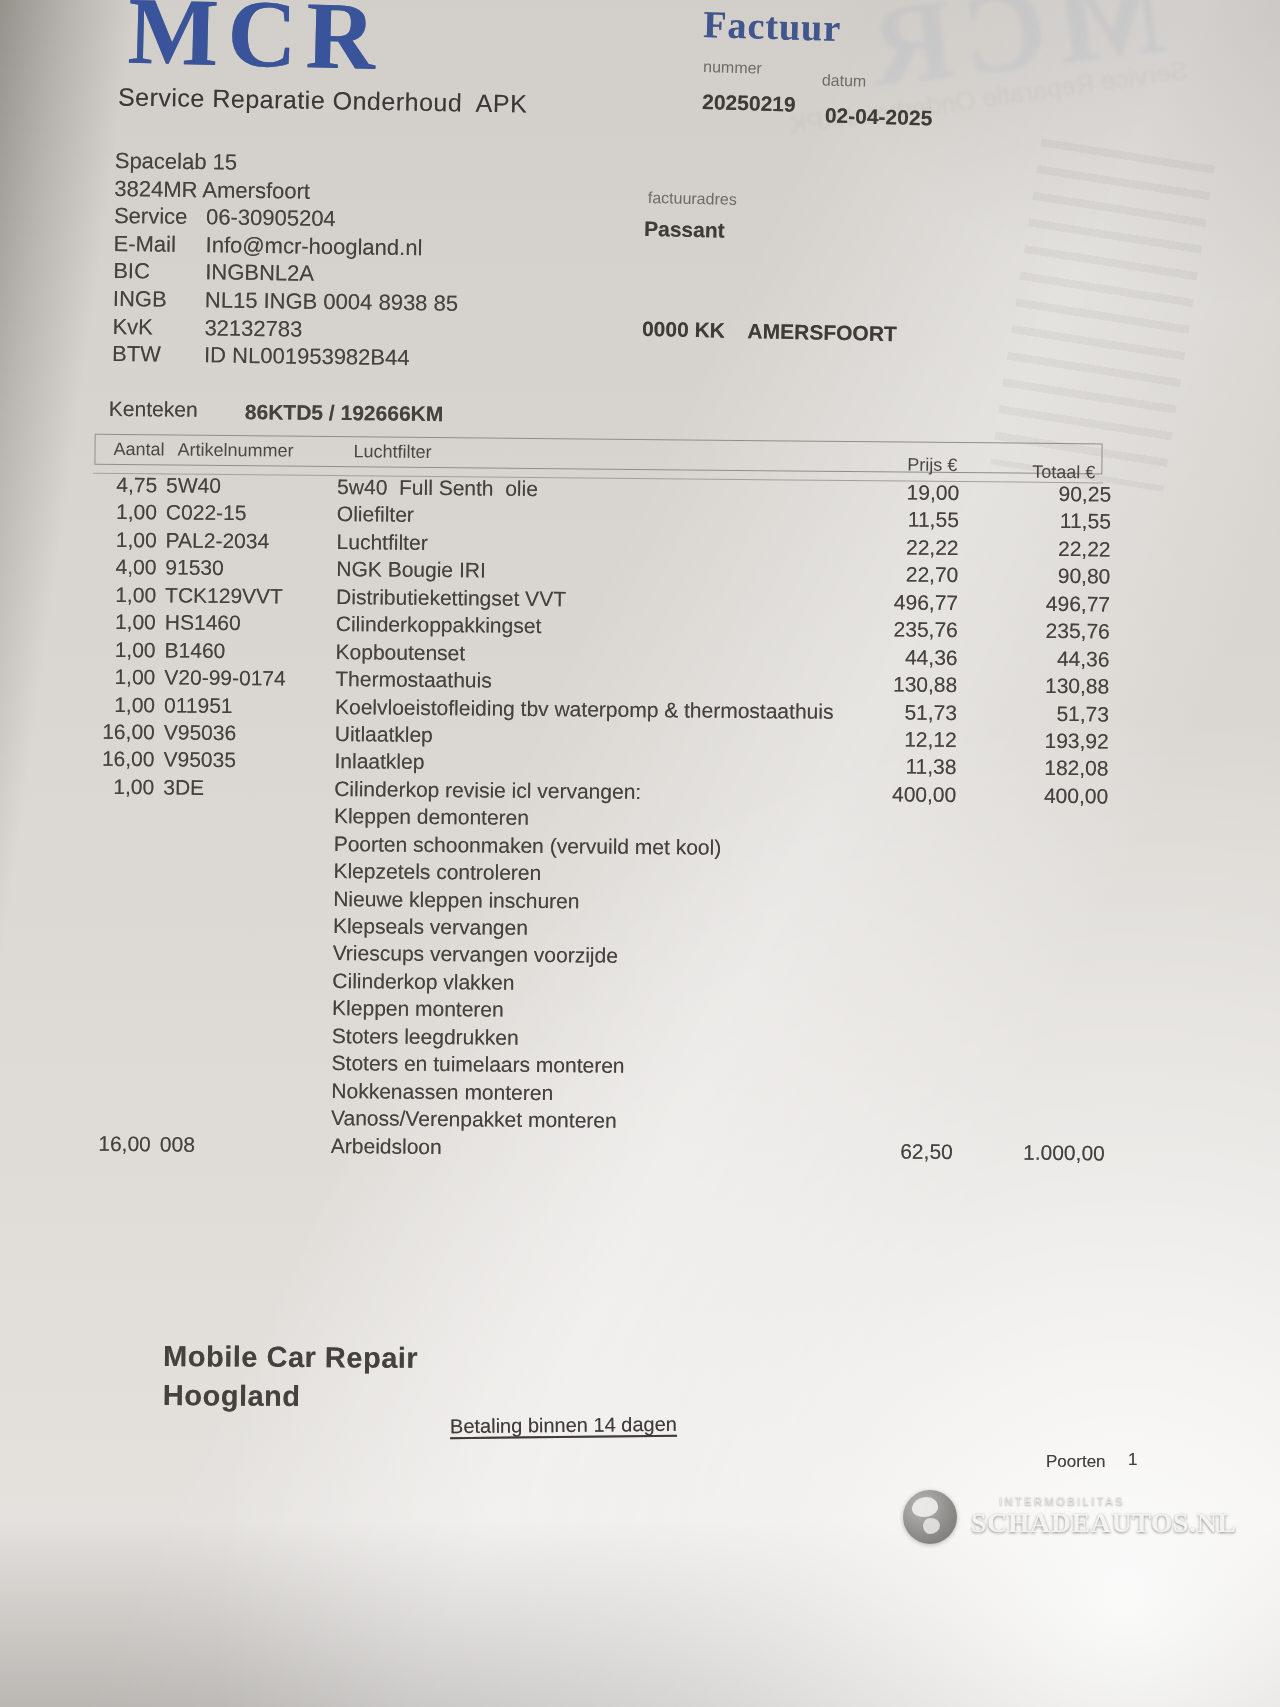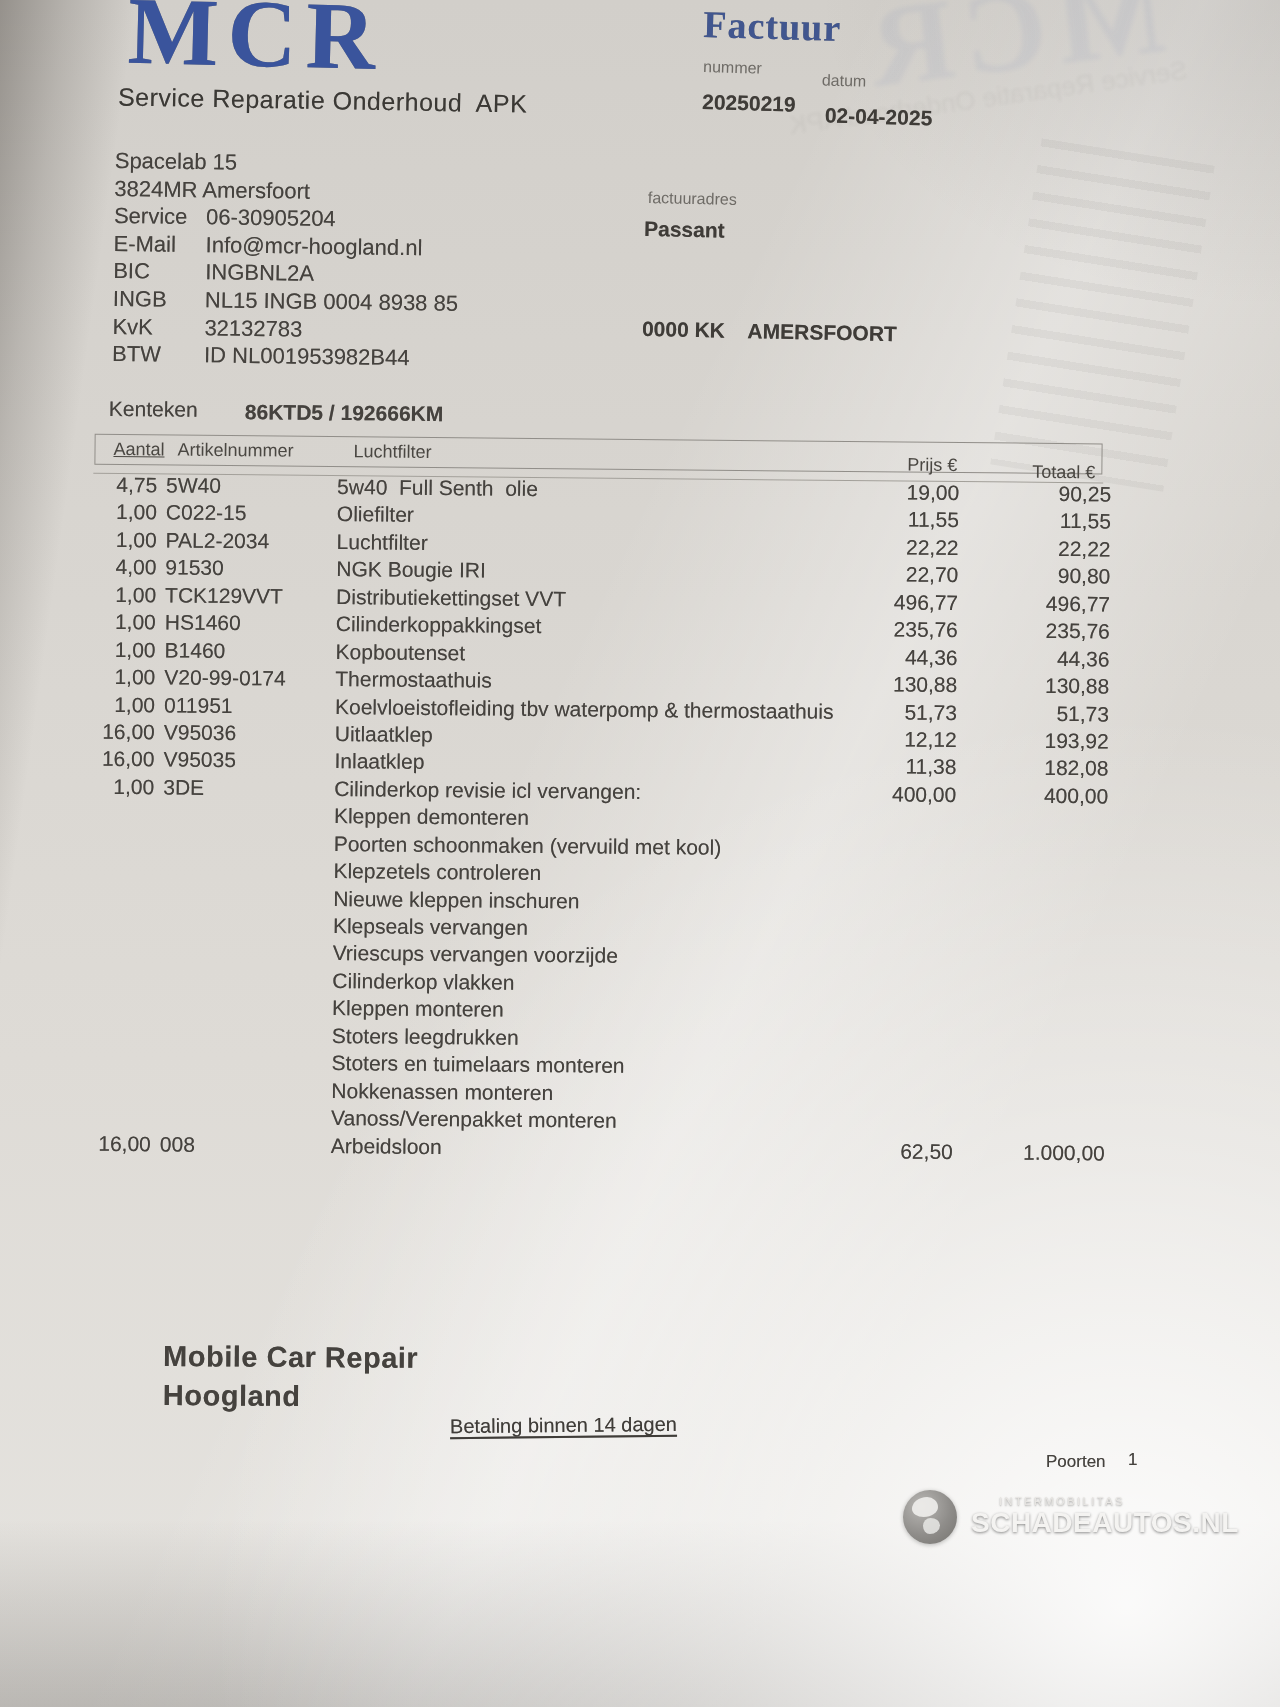--- a/index.html
+++ b/index.html
@@ -42,21 +42,21 @@
   .billto .name{position:absolute;left:0;top:28px;}
   .billto .city{position:absolute;left:0;top:128px;}
   
   .tilt{position:absolute;inset:0;transform:rotate(.55deg);transform-origin:120px 400px;}
   .kenteken-lab{position:absolute;left:93px;top:397px;font-size:21px;margin-left:16px;}
   .kenteken-val{position:absolute;left:245px;top:399px;font-size:21px;font-weight:700;}
   .thead{position:absolute;left:95px;top:434px;width:1008px;height:31px;
     border:1.5px solid #918e89;box-sizing:border-box;font-size:18px;color:#4a4742;}
   .thead::after{content:'';position:absolute;left:-2px;right:-2px;bottom:-10px;border-bottom:1.5px solid #a3a09a;}
   .th{position:absolute;top:4px;}
-  .th-aantal{left:18px;text-decoration:underline;}
+  .th-aantal{left:18px;}
   .th-art{left:82px;}
   .th-oms{left:258px;}
   .th-prijs{left:742px;width:120px;text-align:right;top:12px;}
   .th-totaal{left:850px;width:150px;text-align:right;top:18px;}
   .rows{position:absolute;left:95px;top:471px;width:1017px;font-size:21px;}
   .trow{display:grid;grid-template-columns:63px 179px 505px 118px 152px;line-height:27.45px;height:27.45px;}
   .c-qty{text-align:right;}
   .c-art{padding-left:9px;}
   .c-desc{padding-left:1px;white-space:pre;overflow:visible;}
   .c-price,.c-total{text-align:right;}
@@ -70,21 +70,21 @@
   .wm{position:absolute;left:903px;top:1490px;display:flex;align-items:center;gap:14px;}
   .globe{width:54px;height:54px;border-radius:50%;position:relative;flex:0 0 auto;
     background:radial-gradient(circle at 34% 30%, #b9b7b4 0%, #8f8d8a 55%, #75736f 100%);
     box-shadow:0 1px 4px rgba(0,0,0,.25);}
   .globe::before{content:'';position:absolute;left:9px;top:7px;width:26px;height:20px;
     background:#efeeec;border-radius:58% 42% 55% 45%/60% 50% 50% 40%;opacity:.9;}
   .globe::after{content:'';position:absolute;left:20px;top:28px;width:17px;height:16px;
     background:#e8e7e5;border-radius:45% 55% 60% 40%/50% 45% 55% 50%;opacity:.85;}
   .wm-text{display:flex;flex-direction:column;}
   .wm-small{font-size:11px;letter-spacing:2.5px;color:#e8e6e3;text-shadow:0 1px 2px rgba(0,0,0,.4);padding-left:28px;}
-  .wm-big{font-size:28px;font-weight:700;letter-spacing:.5px;color:#f4f3f1;text-shadow:0 1px 3px rgba(0,0,0,.45);}
+  .wm-big{font-size:28px;font-weight:700;letter-spacing:.5px;color:#f4f3f1;text-shadow:0 1px 3px rgba(0,0,0,.45);font-family:Liberation Serif, serif;}
   
   .ghost{position:absolute;pointer-events:none;color:#2f4d9e;}
   .ghost-mcr{left:860px;top:-35px;font-family:"Liberation Serif",serif;font-weight:700;
     font-size:115px;letter-spacing:10px;opacity:.055;filter:blur(2px);transform:scaleX(-1) rotate(7deg);}
   .ghost-tagline{left:610px;top:95px;width:580px;font-size:26px;color:#3a3835;opacity:.05;
     filter:blur(1.5px);transform:scaleX(-1) rotate(8deg);}
   .ghost-lines{left:1015px;top:150px;width:175px;height:330px;opacity:.05;transform:rotate(9deg);
     background:repeating-linear-gradient(180deg,#33302c 0 8px,transparent 8px 27px);}
 </style>
 </head>

